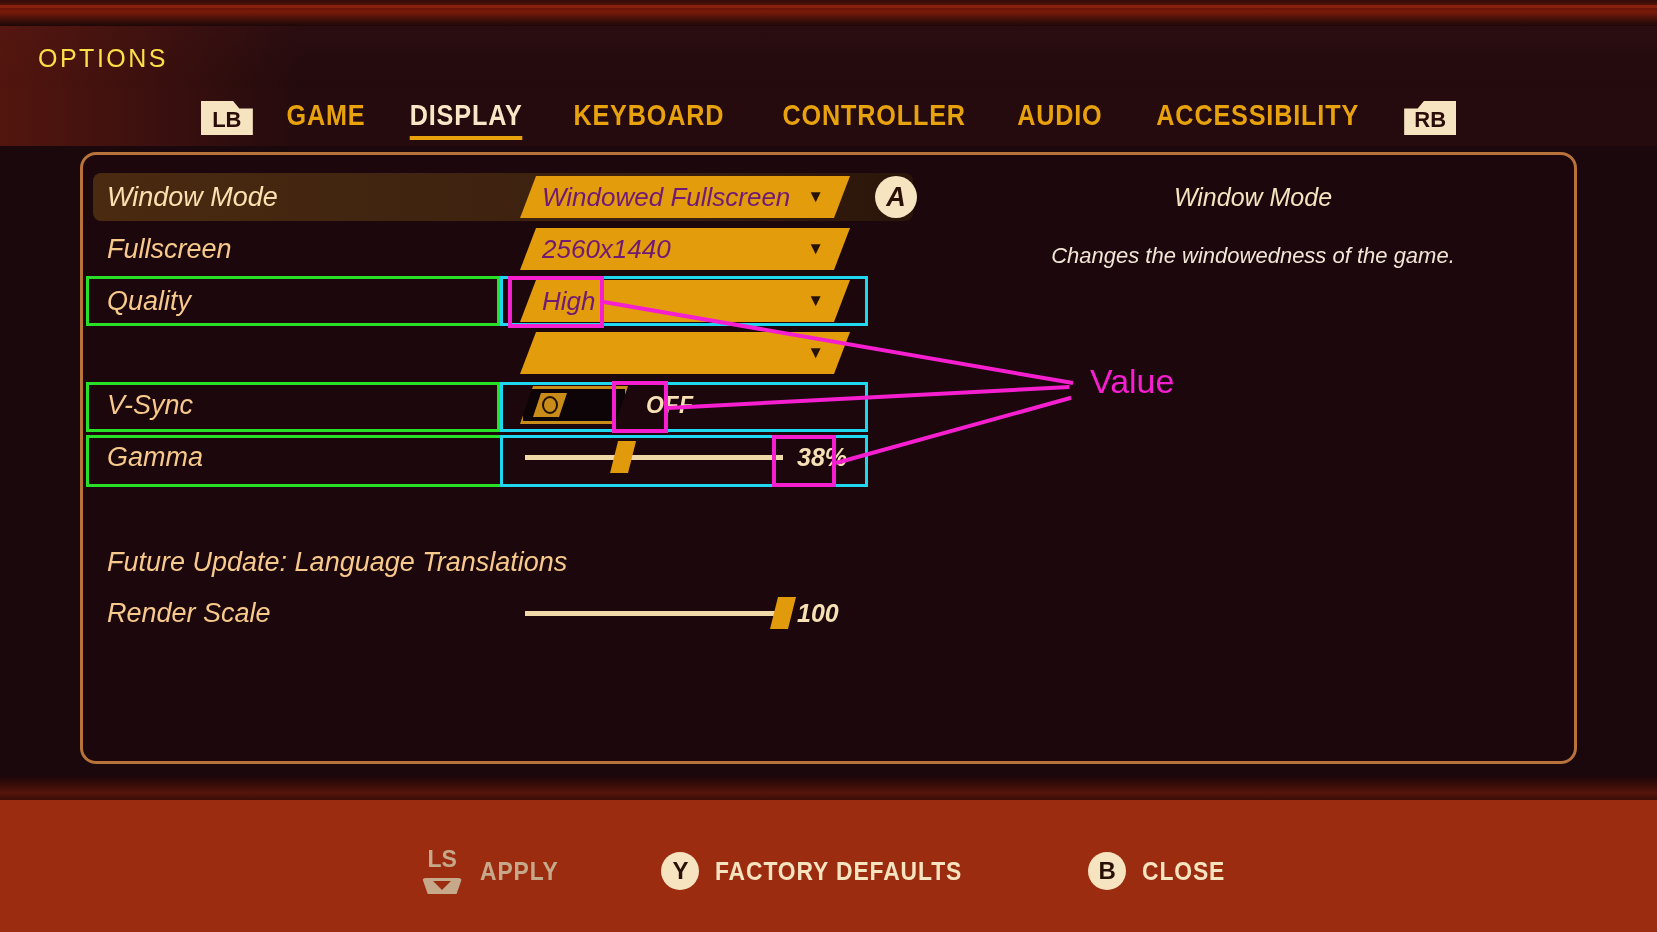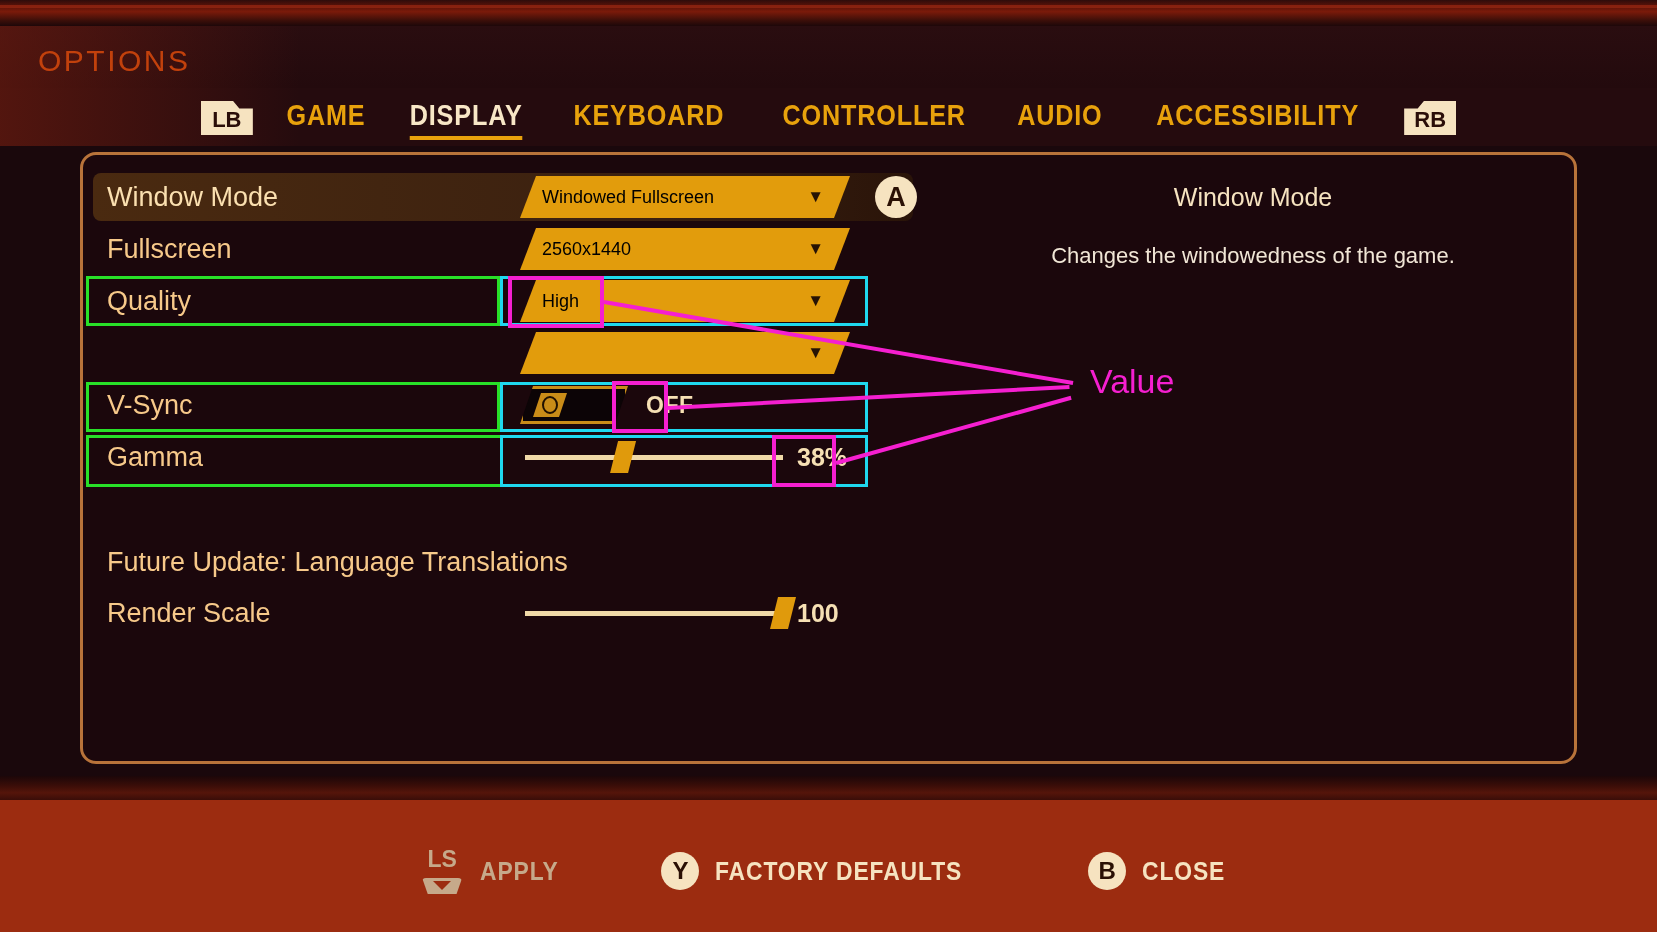--- a/index.html
+++ b/index.html
@@ -50,23 +50,23 @@
   .header-sheen {
     position: absolute;
     left: 0; top: 26px;
     width: 300px; height: 120px;
     background: linear-gradient(90deg, rgba(120,30,15,.55), rgba(120,30,15,0));
   }
 
   #page-title {
     position: absolute;
     left: 38px; top: 44px;
-    font-size: 30px;
+    font-size: 25px;
     letter-spacing: 2.5px;
-    color: #c2410c;
+    color: #fde047;
     font-family: "Liberation Sans", sans-serif;
     font-weight: 400;
   }
 
   
   #tabbar {
     position: absolute;
     left: 0; right: 0; top: 92px;
     height: 52px;
     display: flex;
@@ -113,20 +113,21 @@
   }
 
   
   #panel {
     position: absolute;
     left: 80px; top: 152px;
     width: 1497px; height: 612px;
     border: 3px solid #b8733a;
     border-radius: 16px;
     background: #1b070c;
+    font-style: italic;
   }
 
   .row {
     position: absolute;
     left: 10px;
     width: 820px;
     height: 48px;
     display: flex;
     align-items: center;
   }
@@ -157,22 +158,22 @@
     width: 330px;
     height: 42px;
     background: #e29c0c;
     clip-path: polygon(16px 0, 100% 0, calc(100% - 16px) 100%, 0 100%);
     display: flex;
     align-items: center;
     cursor: pointer;
   }
   .dropdown .dd-text {
     padding-left: 22px;
-    font-size: 18px;
-    color: #000000;
+    font-size: 26px;
+    color: #701a75;
     font-family: "Liberation Sans", sans-serif;
     white-space: nowrap;
   }
   .dropdown .dd-caret {
     position: absolute;
     right: 26px;
     font-size: 17px;
     color: #261204;
   }
 

